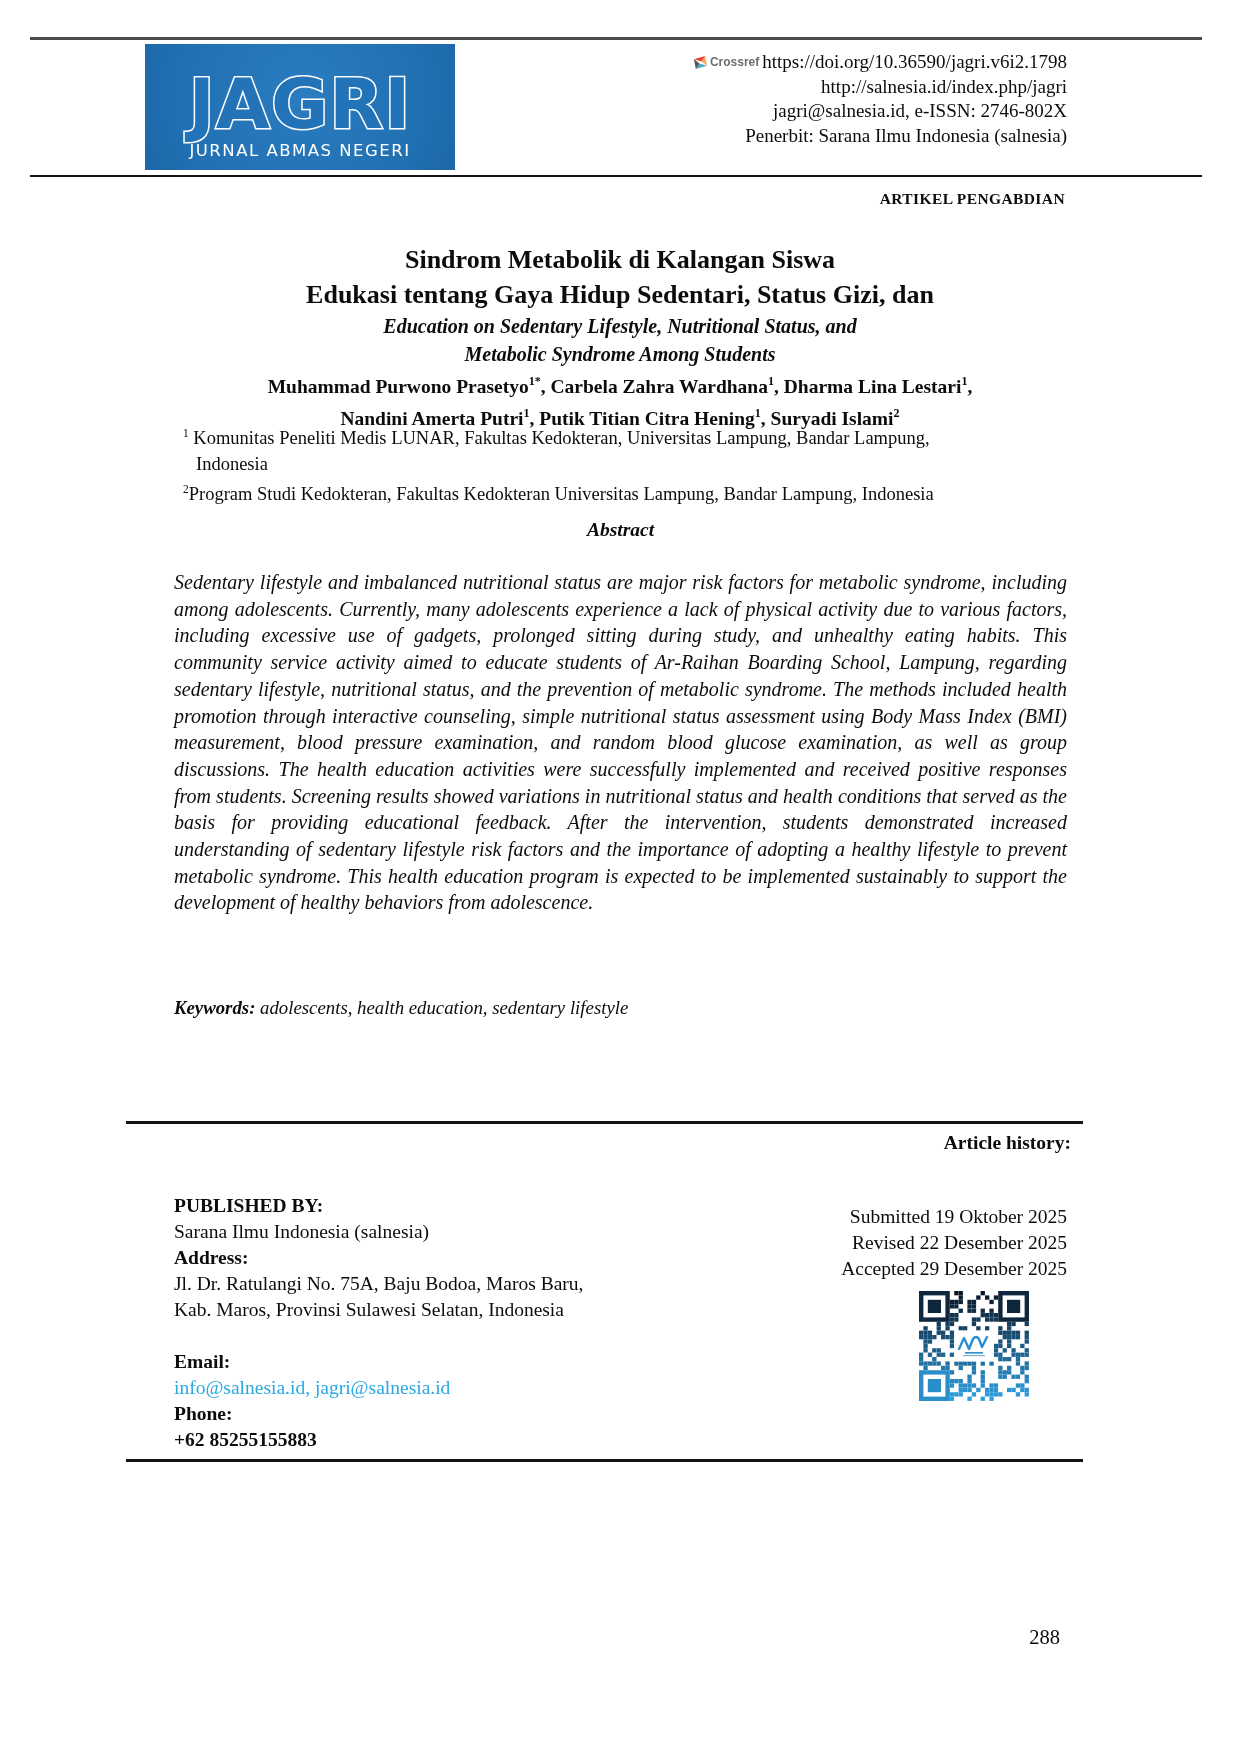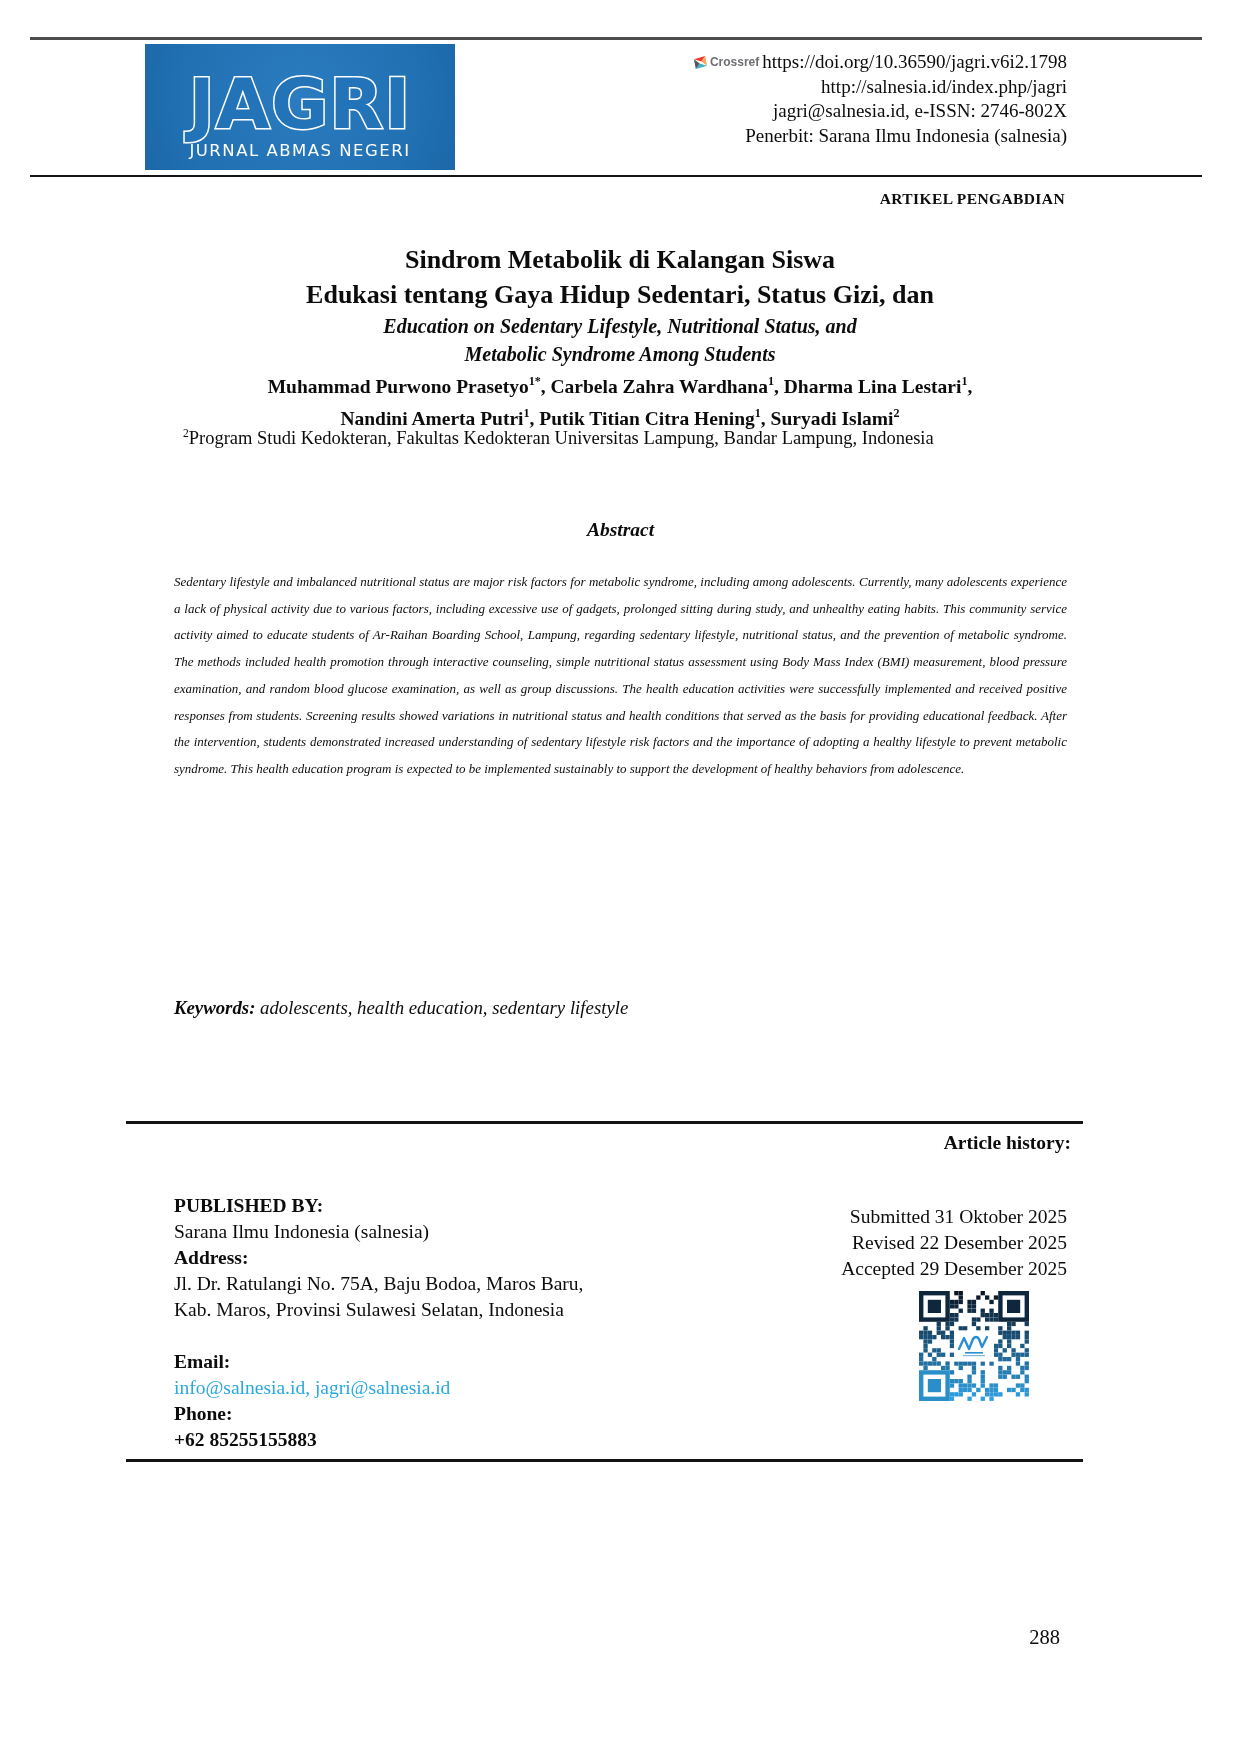--- a/index.html
+++ b/index.html
@@ -37,21 +37,21 @@
   .title-en { font-size:20px; font-weight:bold; font-style:italic; line-height:27.5px; margin-top:1px; }
   .authors  { font-size:19.5px; font-weight:bold; line-height:27.5px; }
   .authors sup, .affil sup { font-size:0.62em; }
 
   .affils { position:absolute; left:183px; top:421px; width:890px; font-size:18.5px; line-height:25.5px; text-align:left; }
   .affil .cont { padding-left:13px; }
 
   .abstract-heading { position:absolute; left:174px; top:519px; width:893px; text-align:center;
                       font-size:19.5px; font-weight:bold; font-style:italic; }
   .abstract-body { position:absolute; left:174px; top:569px; width:893px; font-style:italic;
-                   font-size:13px; line-height:26.7px; text-align:justify; }
+                   font-size:20px; line-height:26.7px; text-align:justify; }
   .keywords { position:absolute; left:174px; top:997px; font-size:18.8px; font-style:italic; }
   .keywords .kw-label { font-weight:bold; }
 
   .history-label { position:absolute; right:170px; top:1132px; font-size:19.5px; font-weight:bold; }
 
   .published { position:absolute; left:174px; top:1193px; font-size:19.5px; line-height:26px; }
   .published .bold { font-weight:bold; }
   .published .gap { margin-top:26px; }
   .published a { color:#29a8e0; text-decoration:none; }
 
@@ -100,20 +100,23 @@
     </div>
     <div class="title-en">
       <div>Education on Sedentary Lifestyle, Nutritional Status, and</div>
       <div>Metabolic Syndrome Among Students</div>
     </div>
     <div class="authors"><span>Muhammad Purwono Prasetyo</span><sup>1*</sup><span>, </span><span>Carbela Zahra Wardhana</span><sup>1</sup><span>, </span><span>Dharma Lina Lestari</span><sup>1</sup><span>,</span></div>
     <div class="authors"><span>Nandini Amerta Putri</span><sup>1</sup><span>, </span><span>Putik Titian Citra Hening</span><sup>1</sup><span>, </span><span>Suryadi Islami</span><sup>2</sup><span></span></div>
   </div>
 
   <div class="affils">
+    <div class="affil"><sup>1</sup> <span>Komunitas Peneliti Medis LUNAR, Fakultas Kedokteran, Universitas Lampung, Bandar Lampung,</span>
+      <div class="cont">Indonesia</div>
+    </div>
     <div class="affil"><sup>2</sup><span>Program Studi Kedokteran, Fakultas Kedokteran Universitas Lampung, Bandar Lampung, Indonesia</span></div>
   </div>
 
   <div class="abstract-heading">Abstract</div>
 
   <div class="abstract-body">Sedentary lifestyle and imbalanced nutritional status are major risk factors for metabolic syndrome, including among adolescents. Currently, many adolescents experience a lack of physical activity due to various factors, including excessive use of gadgets, prolonged sitting during study, and unhealthy eating habits. This community service activity aimed to educate students of Ar-Raihan Boarding School, Lampung, regarding sedentary lifestyle, nutritional status, and the prevention of metabolic syndrome. The methods included health promotion through interactive counseling, simple nutritional status assessment using Body Mass Index (BMI) measurement, blood pressure examination, and random blood glucose examination, as well as group discussions. The health education activities were successfully implemented and received positive responses from students. Screening results showed variations in nutritional status and health conditions that served as the basis for providing educational feedback. After the intervention, students demonstrated increased understanding of sedentary lifestyle risk factors and the importance of adopting a healthy lifestyle to prevent metabolic syndrome. This health education program is expected to be implemented sustainably to support the development of healthy behaviors from adolescence.</div>
 
   <div class="keywords"><span class="kw-label">Keywords:</span><span> adolescents, health education, sedentary lifestyle</span></div>
 
   <div class="rule rule-mid"></div>
@@ -126,21 +129,21 @@
     <div class="bold">Address:</div>
     <div>Jl. Dr. Ratulangi No. 75A, Baju Bodoa, Maros Baru,</div>
     <div>Kab. Maros, Provinsi Sulawesi Selatan, Indonesia</div>
     <div class="bold gap">Email:</div>
     <div><a href="#">info@salnesia.id</a><a href="#">, </a><a href="#">jagri@salnesia.id</a></div>
     <div class="bold">Phone:</div>
     <div class="bold">+62 85255155883</div>
   </div>
 
   <div class="history-dates">
-    <div>Submitted 31 Oktober 2025</div>
+    <div>Submitted 19 Oktober 2025</div>
     <div>Revised 22 Desember 2025</div>
     <div>Accepted 29 Desember 2025</div>
   </div>
 
   <div class="qr">
     <svg id="qr-svg" viewBox="0 0 110 110" xmlns="http://www.w3.org/2000/svg">
         <rect x="0" y="0" width="110" height="110" fill="#ffffff"></rect>
         <rect x="35.2" y="0" width="4.312" height="4.312" fill="rgb(10,22,38)"></rect>
         <rect x="39.6" y="0" width="4.312" height="4.312" fill="rgb(10,22,38)"></rect>
         <rect x="61.60000000000001" y="0" width="4.312" height="4.312" fill="rgb(10,22,38)"></rect>

